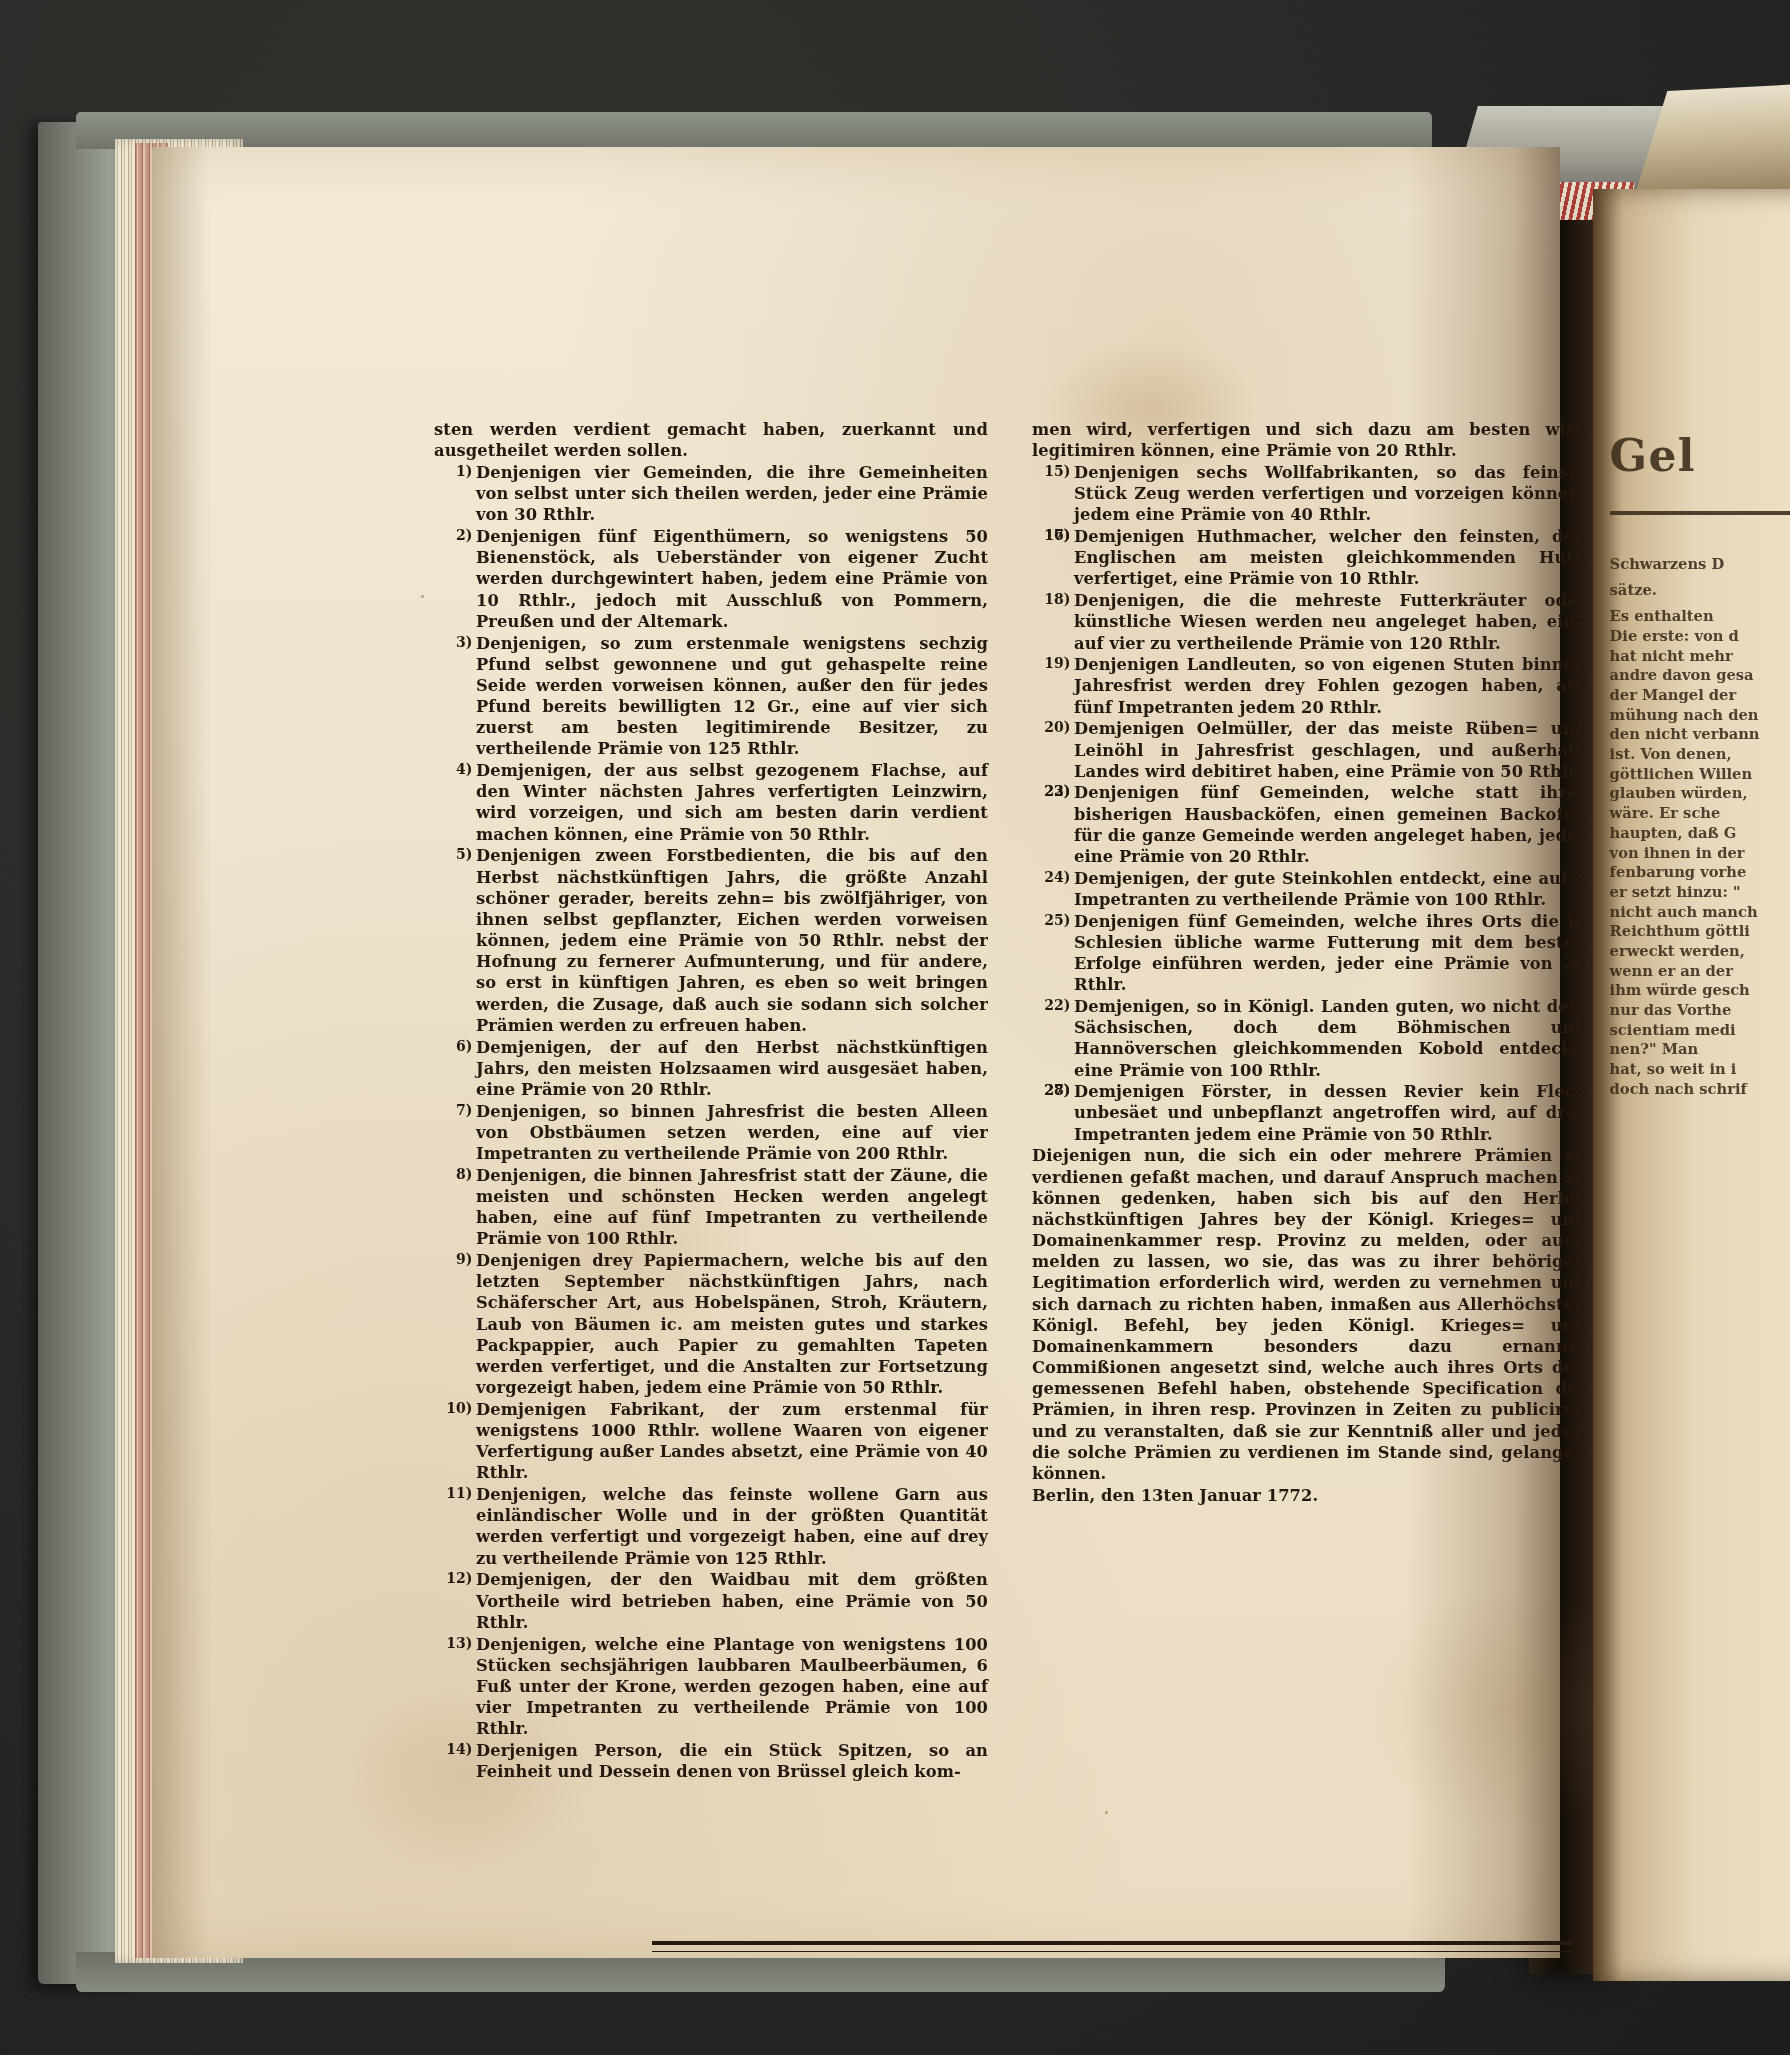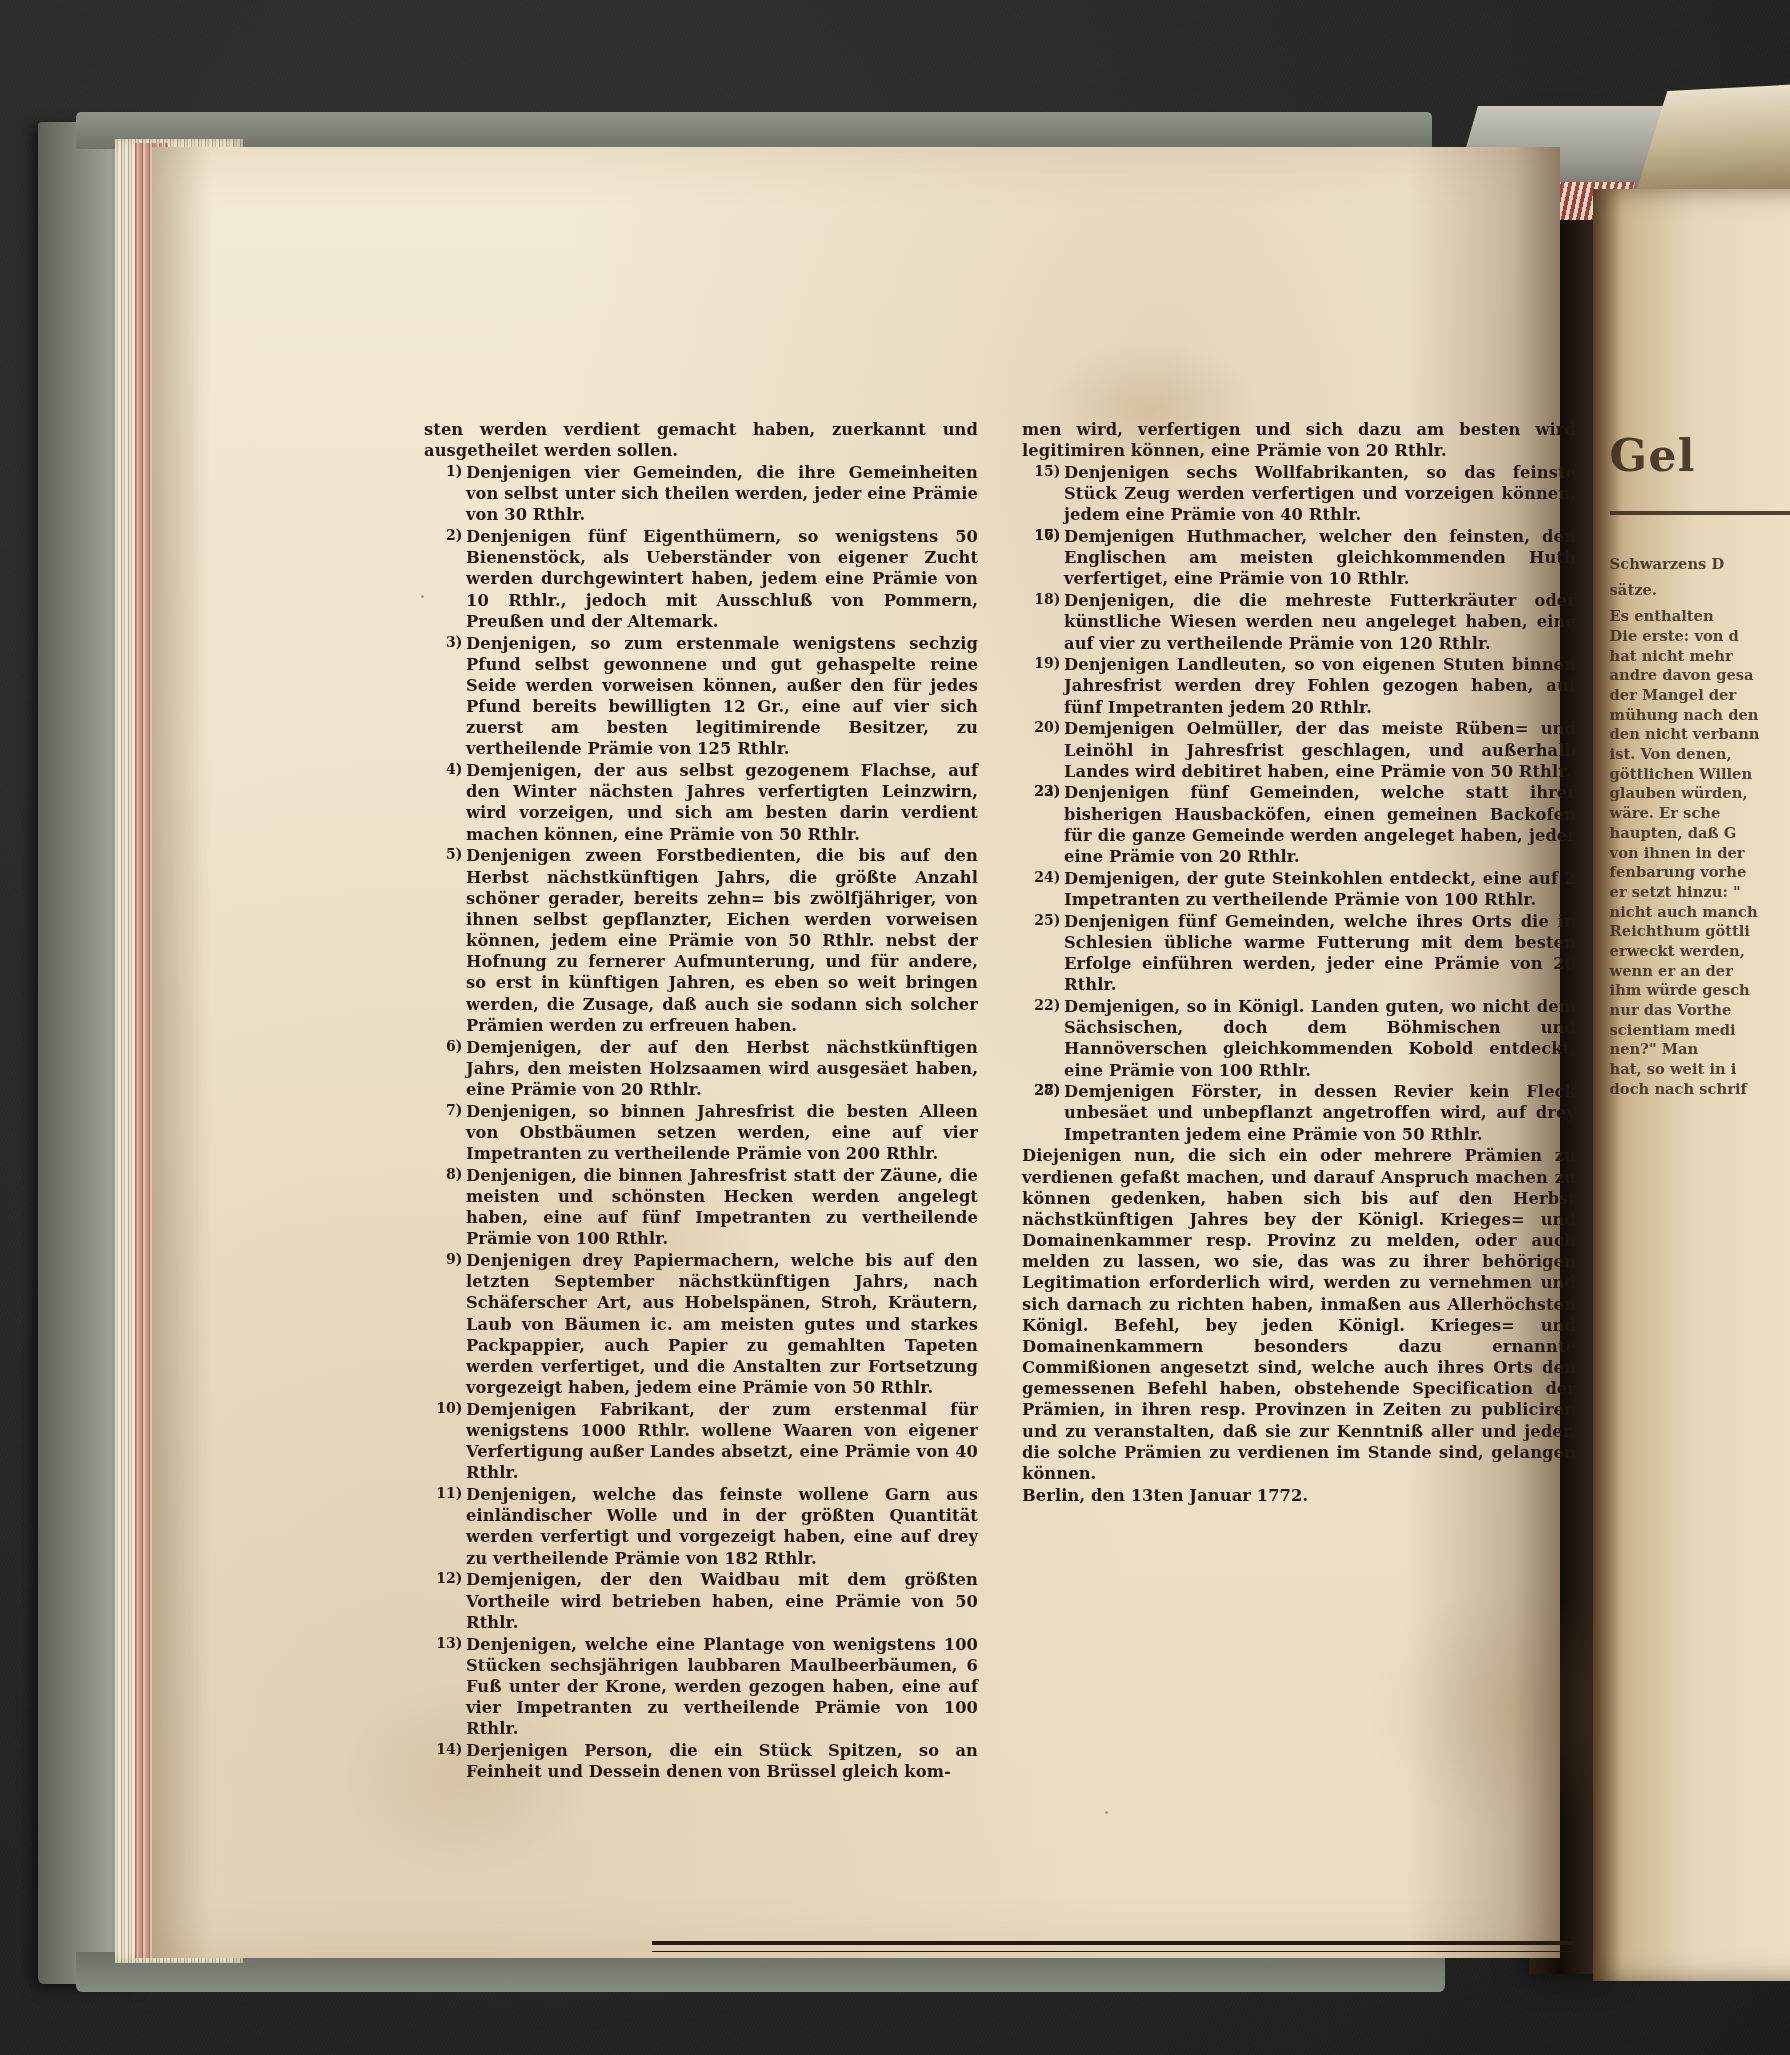--- a/index.html
+++ b/index.html
@@ -188,21 +188,21 @@
     top: -25.6px;
     width: 186px;
     height: 122px;
     background: linear-gradient(180deg, #e9e0cb 0%, #c6b694 45%, #8a7552 100%);
     transform: skewX(-20deg) rotate(-3deg);
   }
 
   
   .text-area {
     position: absolute;
-    left: 386px;
+    left: 396px;
     top: 307px;
     width: 1152px;
     height: 1510px;
     display: flex;
     gap: 44px;
     color: #24180f;
   }
   .col {
     width: 554px;
     font-size: 16.3px;
@@ -352,21 +352,21 @@
           <li><span class="num">1)</span><span>Denjenigen vier Gemeinden, die ihre Gemeinheiten von selbst unter sich theilen werden, jeder eine Prämie von 30 Rthlr.</span></li>
           <li><span class="num">2)</span><span>Denjenigen fünf Eigenthümern, so wenigstens 50 Bienenstöck, als Ueberständer von eigener Zucht werden durchgewintert haben, jedem eine Prämie von 10 Rthlr., jedoch mit Ausschluß von Pommern, Preußen und der Altemark.</span></li>
           <li><span class="num">3)</span><span>Denjenigen, so zum erstenmale wenigstens sechzig Pfund selbst gewonnene und gut gehaspelte reine Seide werden vorweisen können, außer den für jedes Pfund bereits bewilligten 12 Gr., eine auf vier sich zuerst am besten legitimirende Besitzer, zu vertheilende Prämie von 125 Rthlr.</span></li>
           <li><span class="num">4)</span><span>Demjenigen, der aus selbst gezogenem Flachse, auf den Winter nächsten Jahres verfertigten Leinzwirn, wird vorzeigen, und sich am besten darin verdient machen können, eine Prämie von 50 Rthlr.</span></li>
           <li><span class="num">5)</span><span>Denjenigen zween Forstbedienten, die bis auf den Herbst nächstkünftigen Jahrs, die größte Anzahl schöner gerader, bereits zehn= bis zwölfjähriger, von ihnen selbst gepflanzter, Eichen werden vorweisen können, jedem eine Prämie von 50 Rthlr. nebst der Hofnung zu fernerer Aufmunterung, und für andere, so erst in künftigen Jahren, es eben so weit bringen werden, die Zusage, daß auch sie sodann sich solcher Prämien werden zu erfreuen haben.</span></li>
           <li><span class="num">6)</span><span>Demjenigen, der auf den Herbst nächstkünftigen Jahrs, den meisten Holzsaamen wird ausgesäet haben, eine Prämie von 20 Rthlr.</span></li>
           <li><span class="num">7)</span><span>Denjenigen, so binnen Jahresfrist die besten Alleen von Obstbäumen setzen werden, eine auf vier Impetranten zu vertheilende Prämie von 200 Rthlr.</span></li>
           <li><span class="num">8)</span><span>Denjenigen, die binnen Jahresfrist statt der Zäune, die meisten und schönsten Hecken werden angelegt haben, eine auf fünf Impetranten zu vertheilende Prämie von 100 Rthlr.</span></li>
           <li><span class="num">9)</span><span>Denjenigen drey Papiermachern, welche bis auf den letzten September nächstkünftigen Jahrs, nach Schäferscher Art, aus Hobelspänen, Stroh, Kräutern, Laub von Bäumen ic. am meisten gutes und starkes Packpappier, auch Papier zu gemahlten Tapeten werden verfertiget, und die Anstalten zur Fortsetzung vorgezeigt haben, jedem eine Prämie von 50 Rthlr.</span></li>
           <li><span class="num">10)</span><span>Demjenigen Fabrikant, der zum erstenmal für wenigstens 1000 Rthlr. wollene Waaren von eigener Verfertigung außer Landes absetzt, eine Prämie von 40 Rthlr.</span></li>
-          <li><span class="num">11)</span><span>Denjenigen, welche das feinste wollene Garn aus einländischer Wolle und in der größten Quantität werden verfertigt und vorgezeigt haben, eine auf drey zu vertheilende Prämie von 182 Rthlr.</span></li>
+          <li><span class="num">11)</span><span>Denjenigen, welche das feinste wollene Garn aus einländischer Wolle und in der größten Quantität werden verfertigt und vorgezeigt haben, eine auf drey zu vertheilende Prämie von 125 Rthlr.</span></li>
           <li><span class="num">12)</span><span>Demjenigen, der den Waidbau mit dem größten Vortheile wird betrieben haben, eine Prämie von 50 Rthlr.</span></li>
           <li><span class="num">13)</span><span>Denjenigen, welche eine Plantage von wenigstens 100 Stücken sechsjährigen laubbaren Maulbeerbäumen, 6 Fuß unter der Krone, werden gezogen haben, eine auf vier Impetranten zu vertheilende Prämie von 100 Rthlr.</span></li>
           <li><span class="num">14)</span><span>Derjenigen Person, die ein Stück Spitzen, so an Feinheit und Dessein denen von Brüssel gleich kom-</span></li>
         </ol>
       </div>
 
       <div class="col fraktur">
         <p class="lead">men wird, verfertigen und sich dazu am besten wird legitimiren können, eine Prämie von 20 Rthlr.</p>
         <ol class="prem">
           <li><span class="num">15)</span><span>Denjenigen sechs Wollfabrikanten, so das feinste Stück Zeug werden verfertigen und vorzeigen können, jedem eine Prämie von 40 Rthlr.</span></li>

